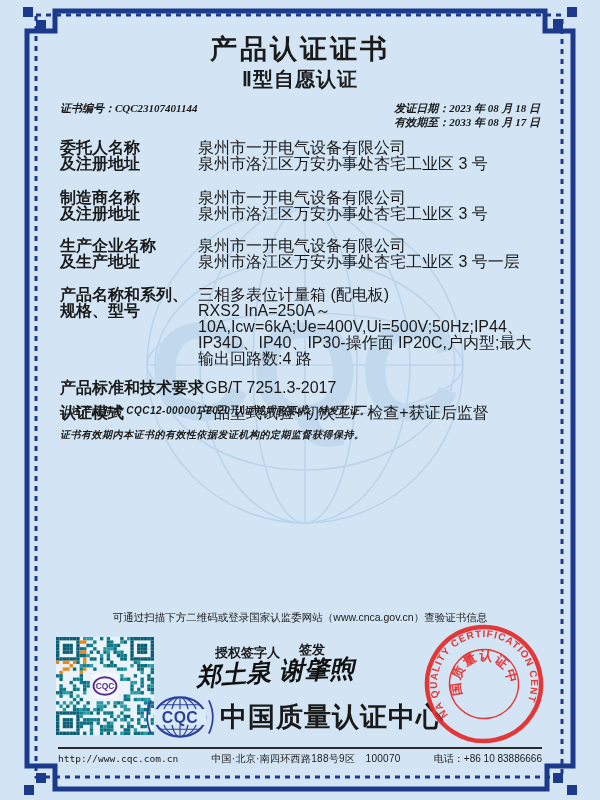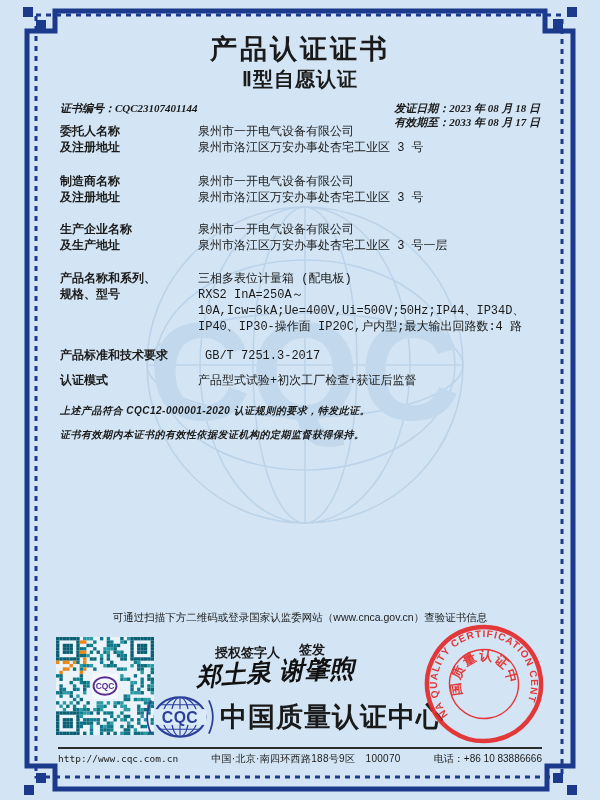--- a/index.html
+++ b/index.html
@@ -16,21 +16,21 @@
   
   .title{left:0;top:31px;width:100%;text-align:center;font-size:27px;font-weight:bold;
          letter-spacing:3px;z-index:6;}
   .subtitle{left:0;top:66px;width:100%;text-align:center;font-size:20px;font-weight:bold;
             letter-spacing:1px;z-index:6;}
   .meta{font-family:"Liberation Serif", serif;font-style:italic;font-weight:bold;
         font-size:11px;line-height:14px;z-index:6;}
   #meta-left{left:60px;top:101px;}
   #meta-right{right:60px;top:101px;text-align:left;}
   
-  #fields{left:60px;top:124px;width:483px;font-size:12px;line-height:16px;z-index:6;font-family:Liberation Mono, monospace;}
+  #fields{left:60px;top:140px;width:483px;font-size:16px;line-height:16px;z-index:6;}
   .frow{display:flex;}
   .flabel{width:105px;flex-shrink:0;font-weight:bold;white-space:nowrap;}
   .fvalue{flex:1;margin-left:33px;}
   .mb18{margin-bottom:18px;} .mb16{margin-bottom:16px;} .mb17{margin-bottom:17px;}
   .mb13{margin-bottom:13px;} .mb9{margin-bottom:9px;gap:7px;}
   
   #notes{left:60px;top:404px;width:480px;z-index:6;
          font-family:Liberation Sans, sans-serif;font-style:italic;font-weight:bold;
          font-size:10px;}
   #notes p{margin:0 0 10px 0;letter-spacing:.5px;}

